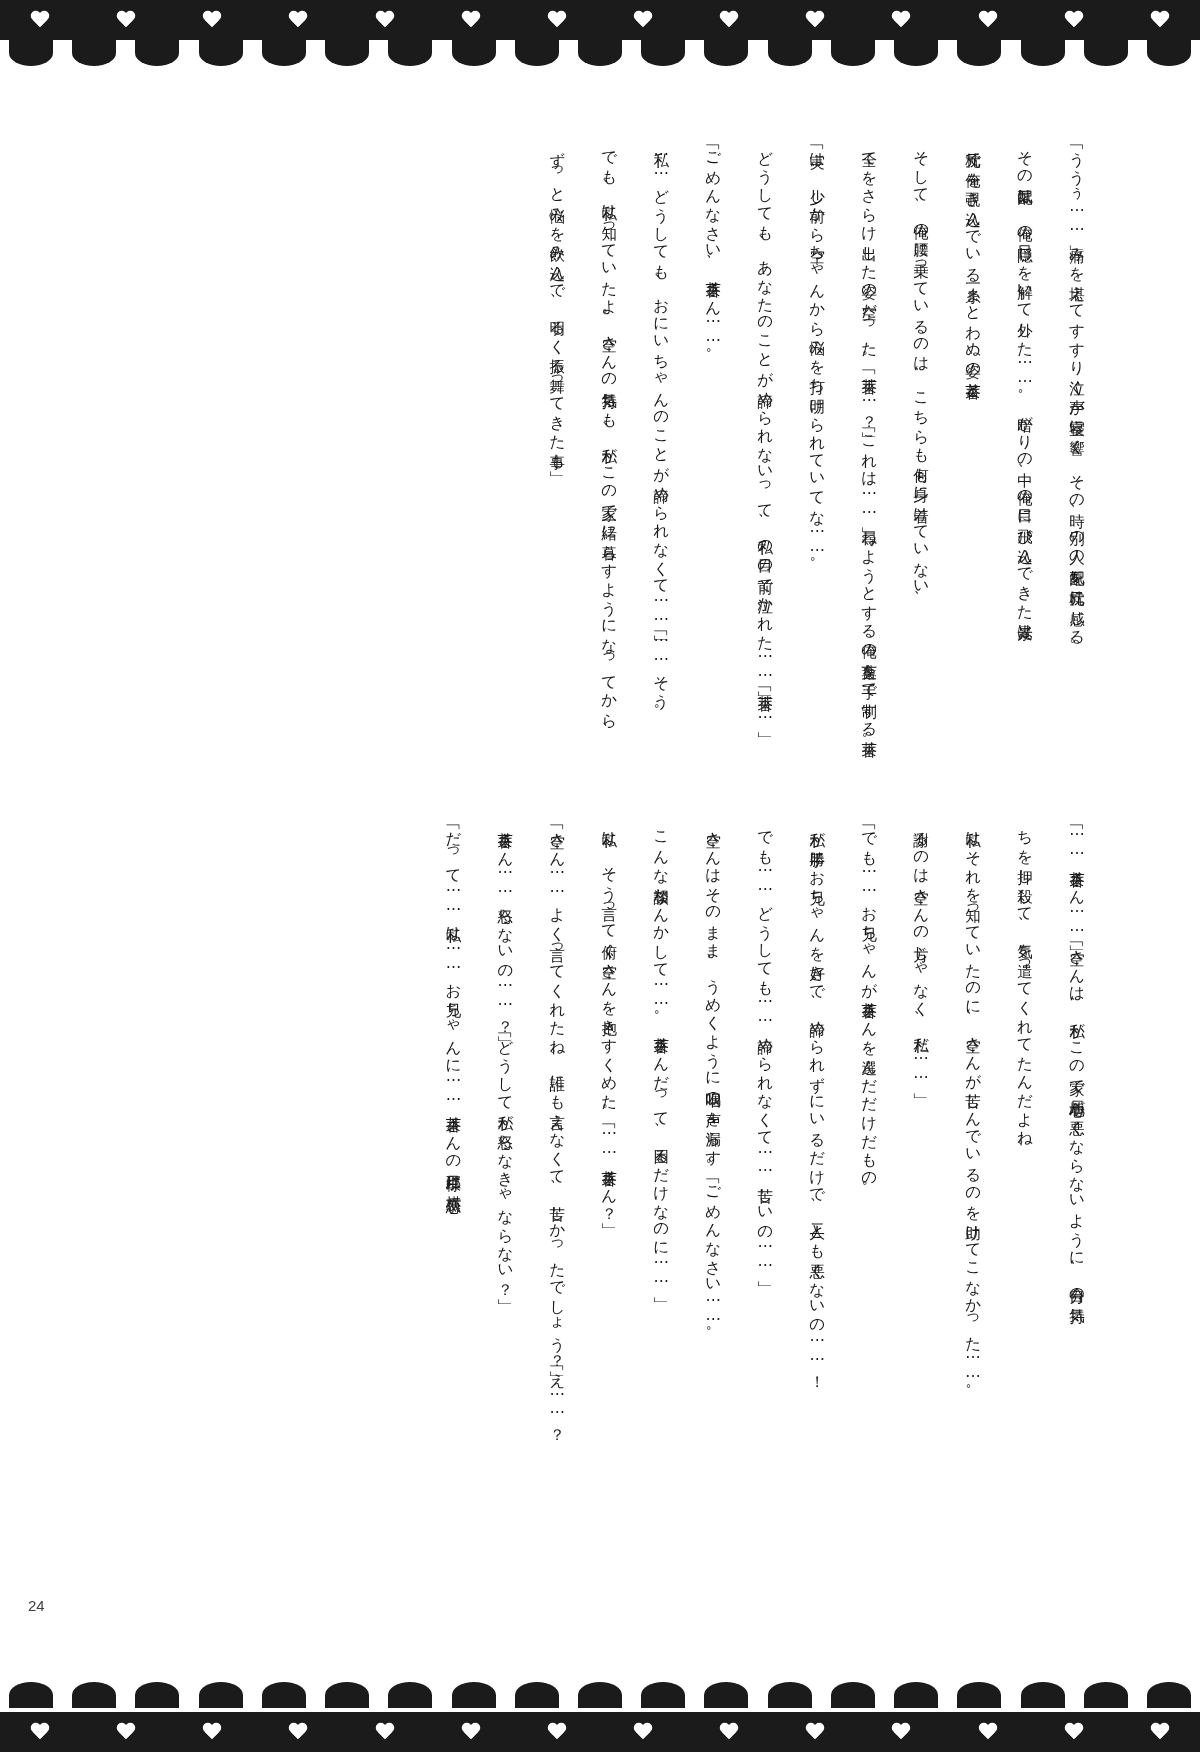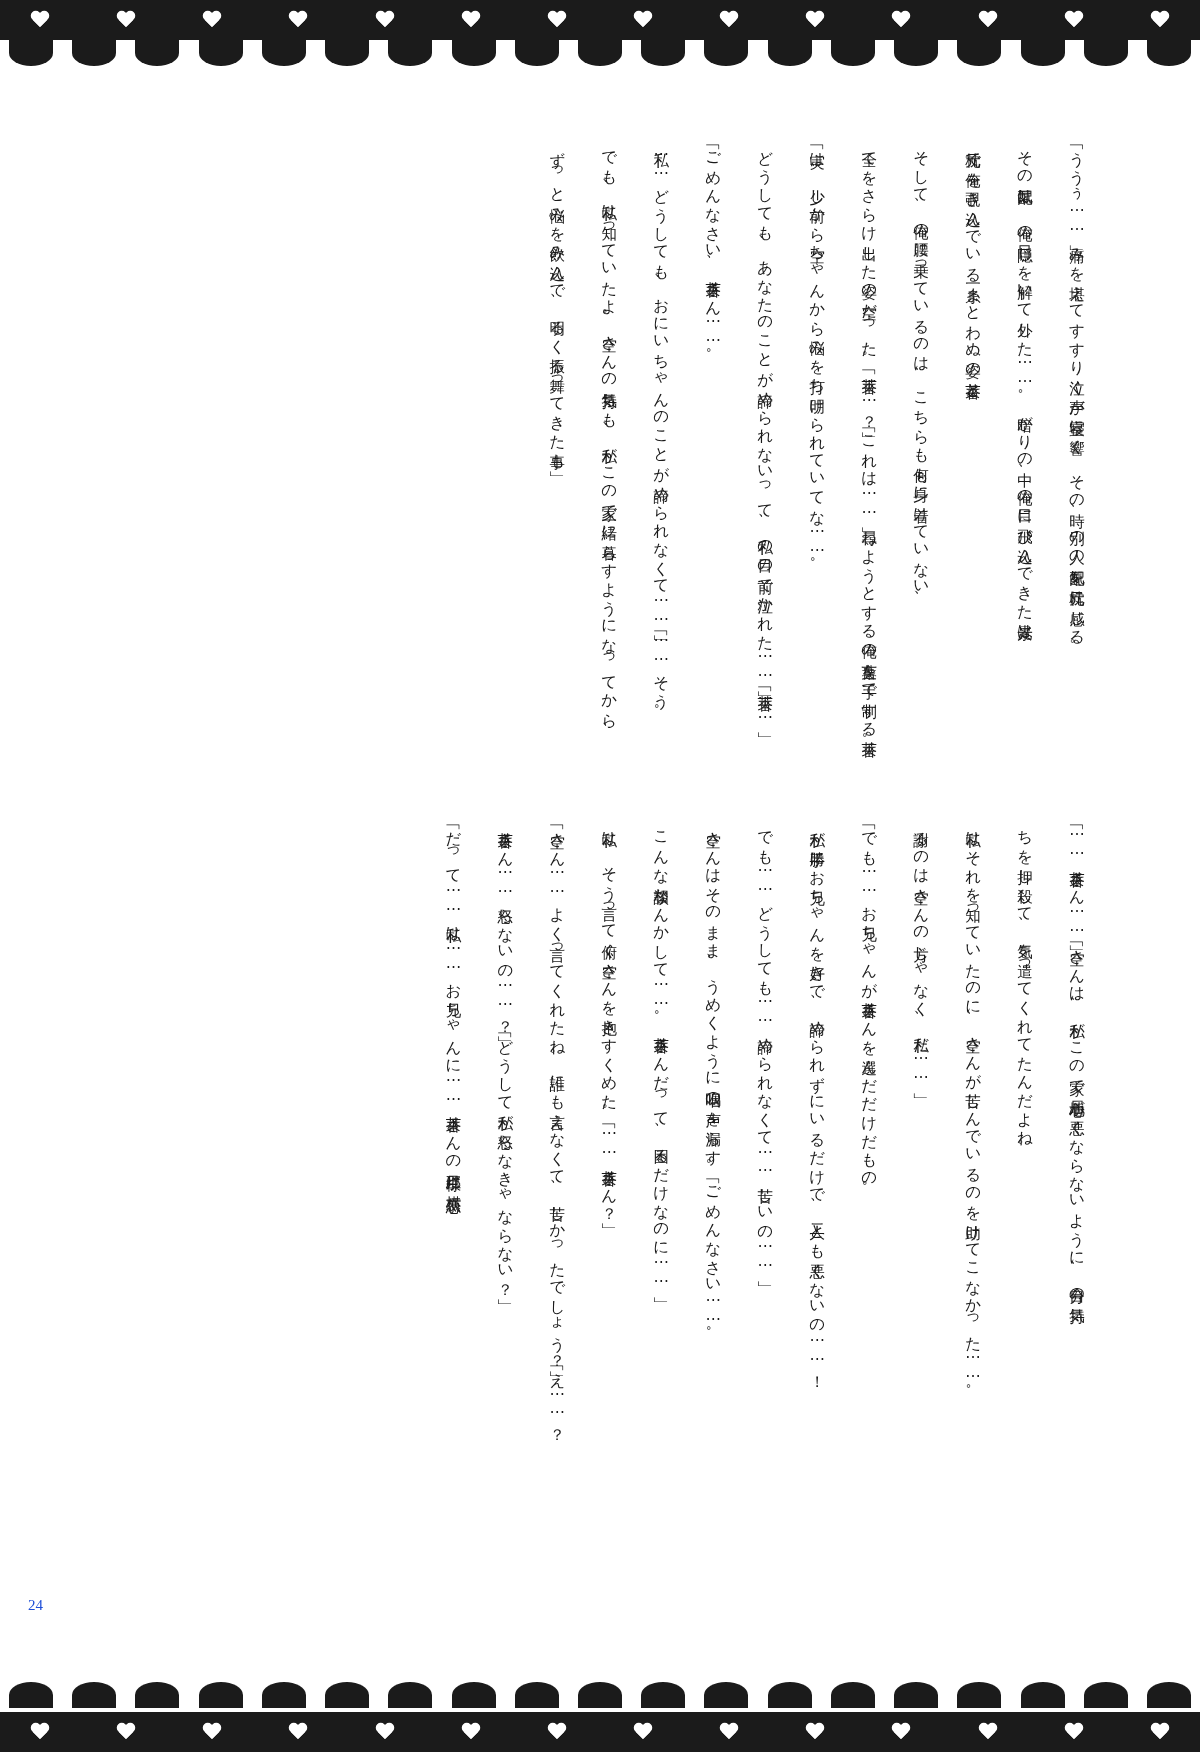--- a/index.html
+++ b/index.html
@@ -124,23 +124,23 @@
   #block-lower {
     top: 740px;
     right: 105px;
     height: 620px;
   }
 
   .page-number {
     position: absolute;
     left: 28px;
     bottom: 26px;
-    font-family: Liberation Serif, serif;
+    font-family: Liberation Sans, sans-serif;
     font-size: 15px;
-    color: #1d4ed8;
+    color: #404040;
   }
 </style>
 </head>
 <body>
 
 <div class="border-band border-top">
   <div class="hearts">
     <div class="heart"></div>
     <div class="heart"></div>
     <div class="heart"></div>

